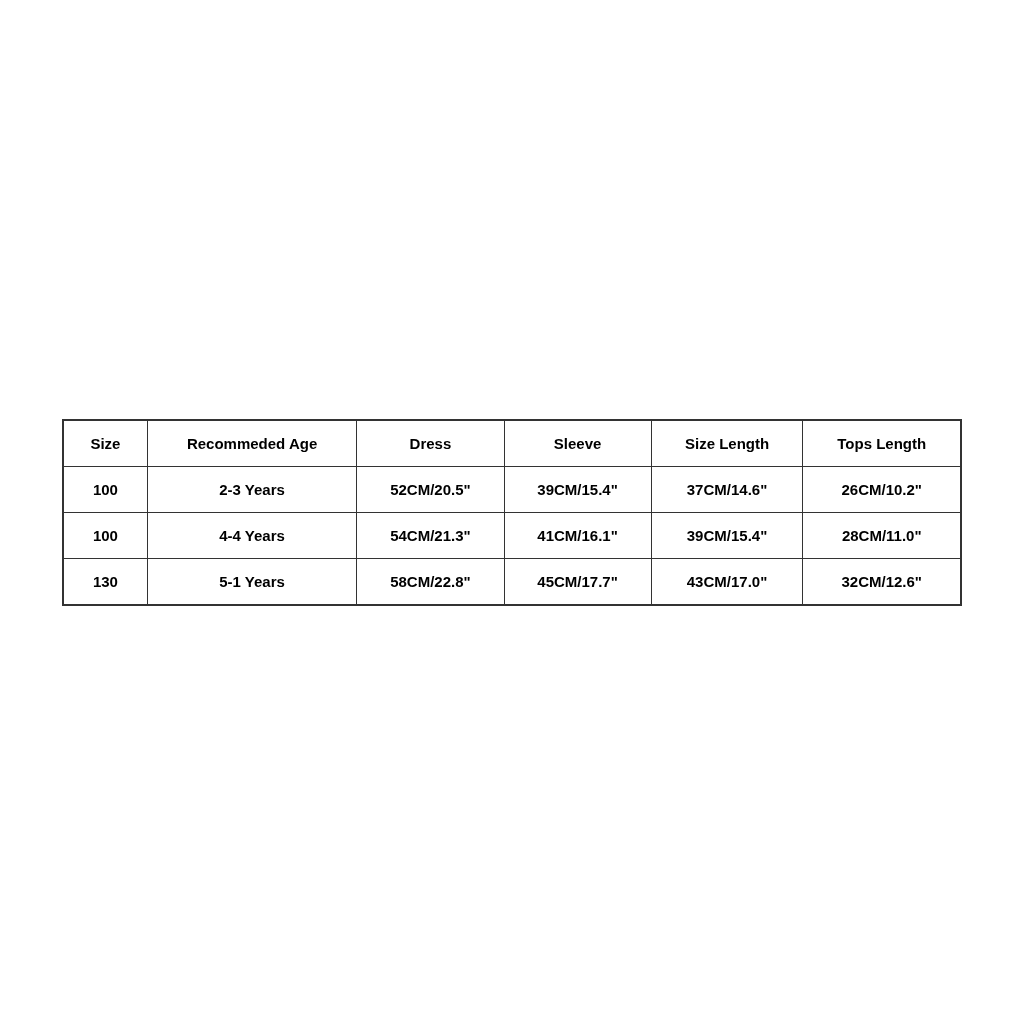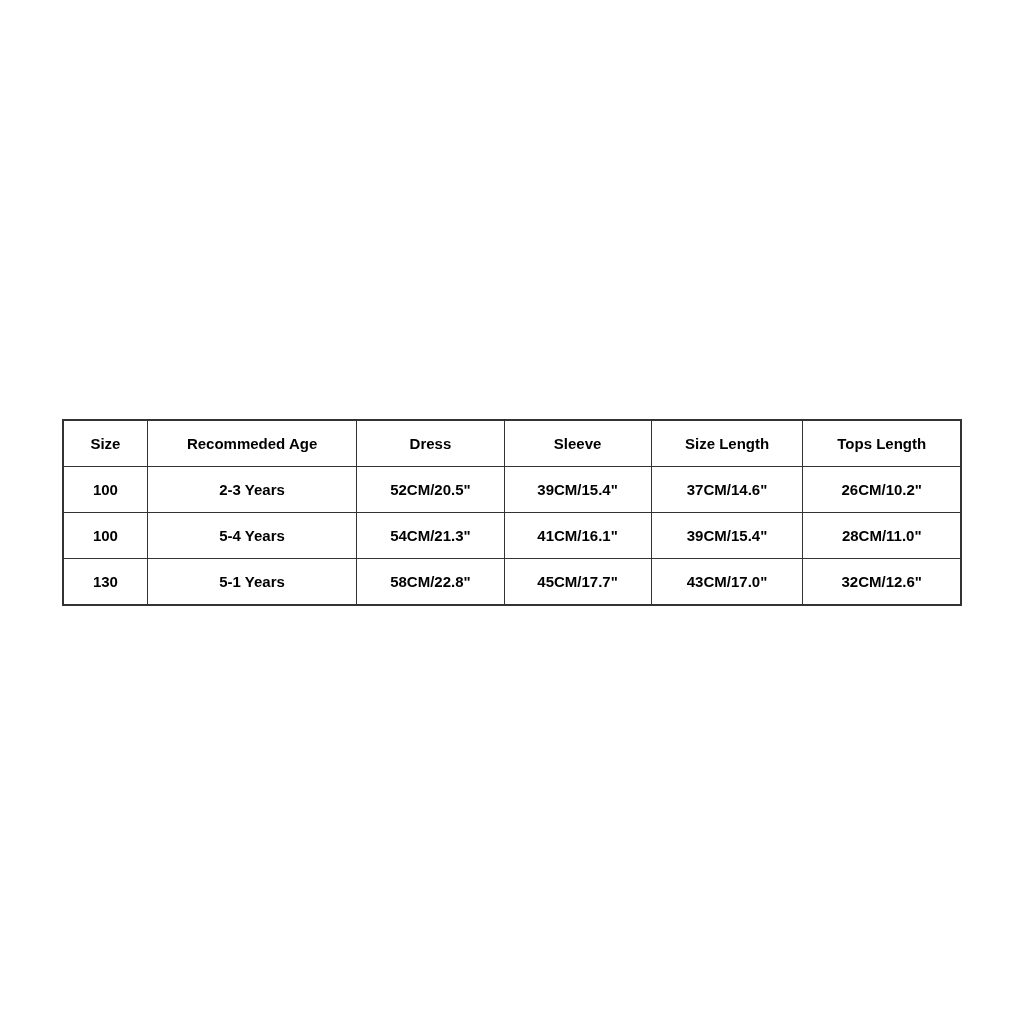--- a/index.html
+++ b/index.html
@@ -80,21 +80,21 @@
         <tr>
           <td>100</td>
           <td>2-3 Years</td>
           <td>52CM/20.5"</td>
           <td>39CM/15.4"</td>
           <td>37CM/14.6"</td>
           <td>26CM/10.2"</td>
         </tr>
         <tr>
           <td>100</td>
-          <td>5-4 Years</td>
+          <td>4-4 Years</td>
           <td>54CM/21.3"</td>
           <td>41CM/16.1"</td>
           <td>39CM/15.4"</td>
           <td>28CM/11.0"</td>
         </tr>
         <tr>
           <td>130</td>
           <td>5-1 Years</td>
           <td>58CM/22.8"</td>
           <td>45CM/17.7"</td>

